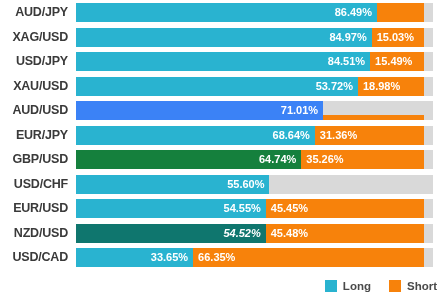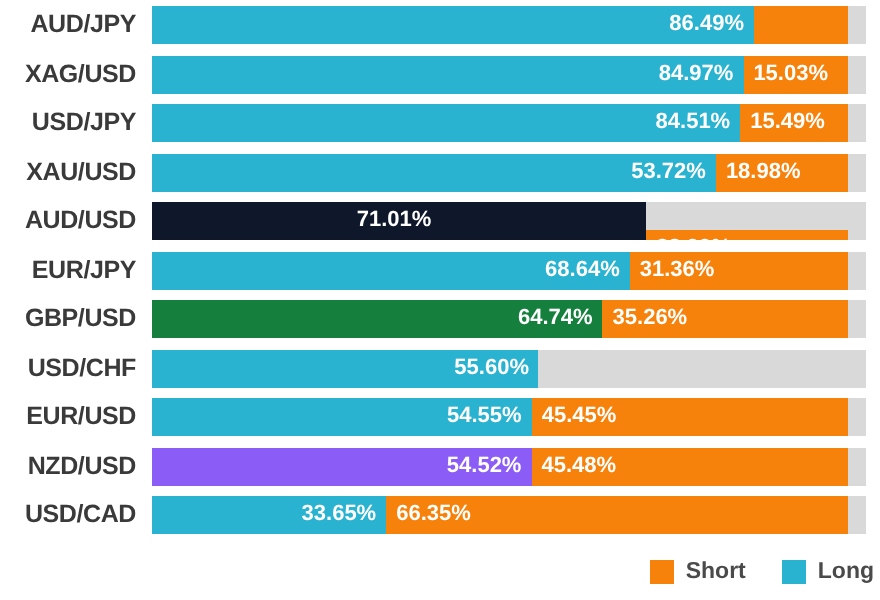--- a/index.html
+++ b/index.html
@@ -187,21 +187,21 @@
           </div>
           <div class="seg seg-short" style="width: 18.98%; background: rgb(247, 130, 11);">
             <span class="seg-label">18.98%</span>
           </div>
         </div>
       </div>
       <div class="bar-row">
         <div class="row-label">AUD/USD</div>
         <div class="bar-track"></div>
         <div class="bar-stack">
-          <div class="seg seg-long" style="width: 71.01%; background: #0f172a; justify-content: center;">
+          <div class="seg seg-long" style="width: 71.01%; background: #3b82f6;">
             <span class="seg-label">71.01%</span>
           </div>
           <div class="seg seg-short" style="width: 28.99%; background: rgb(247, 130, 11); margin-top: 14px;">
             <span class="seg-label">28.99%</span>
           </div>
         </div>
       </div>
       <div class="bar-row">
         <div class="row-label">EUR/JPY</div>
         <div class="bar-track"></div>
@@ -244,21 +244,21 @@
           </div>
           <div class="seg seg-short" style="width: 45.45%; background: rgb(247, 130, 11);">
             <span class="seg-label">45.45%</span>
           </div>
         </div>
       </div>
       <div class="bar-row">
         <div class="row-label">NZD/USD</div>
         <div class="bar-track"></div>
         <div class="bar-stack">
-          <div class="seg seg-long" style="width: 54.52%; background: #8b5cf6;">
+          <div class="seg seg-long" style="width: 54.52%; background: #0f766e; font-style: italic;">
             <span class="seg-label">54.52%</span>
           </div>
           <div class="seg seg-short" style="width: 45.48%; background: rgb(247, 130, 11);">
             <span class="seg-label">45.48%</span>
           </div>
         </div>
       </div>
       <div class="bar-row">
         <div class="row-label">USD/CAD</div>
         <div class="bar-track"></div>
@@ -267,23 +267,23 @@
             <span class="seg-label">33.65%</span>
           </div>
           <div class="seg seg-short" style="width: 66.35%; background: rgb(247, 130, 11);">
             <span class="seg-label">66.35%</span>
           </div>
         </div>
       </div>
     </div>
 
   <div id="legend">
+      <div class="legend-entry">
+        <span class="legend-swatch long" style="background: rgb(41, 179, 208);"></span>
+        <span class="legend-text">Long</span>
+      </div>
       <div class="legend-entry">
         <span class="legend-swatch short" style="background: rgb(247, 130, 11);"></span>
         <span class="legend-text">Short</span>
       </div>
-      <div class="legend-entry">
-        <span class="legend-swatch long" style="background: rgb(41, 179, 208);"></span>
-        <span class="legend-text">Long</span>
-      </div>
     </div>
 
 </div>
 
 </body></html>

